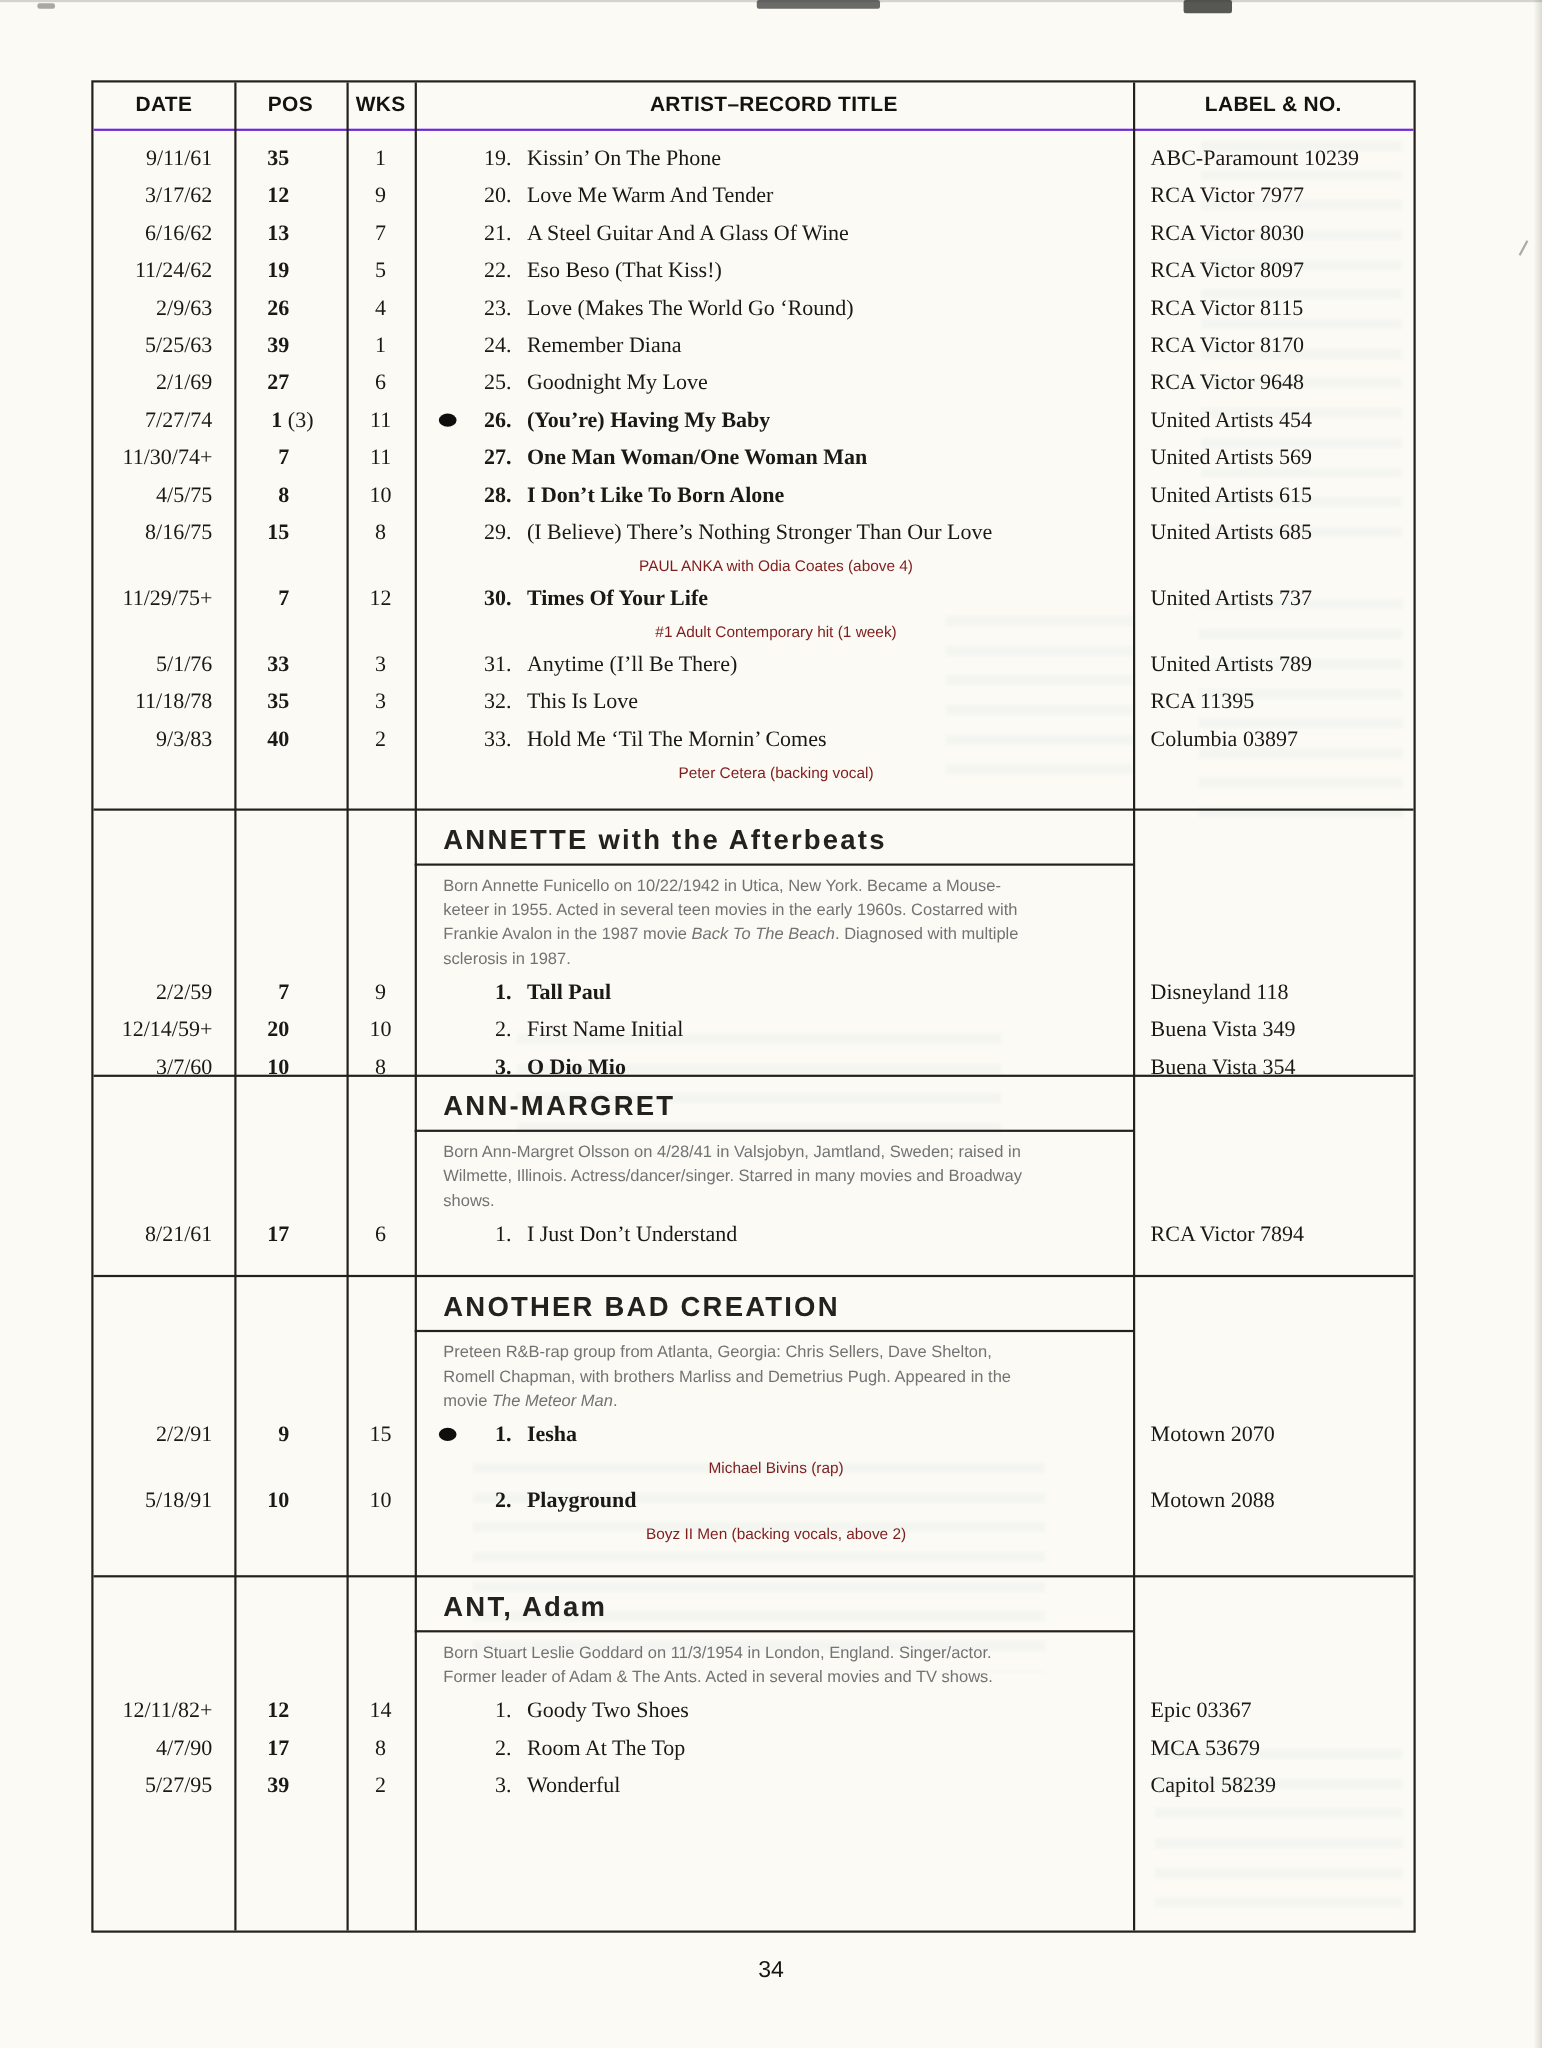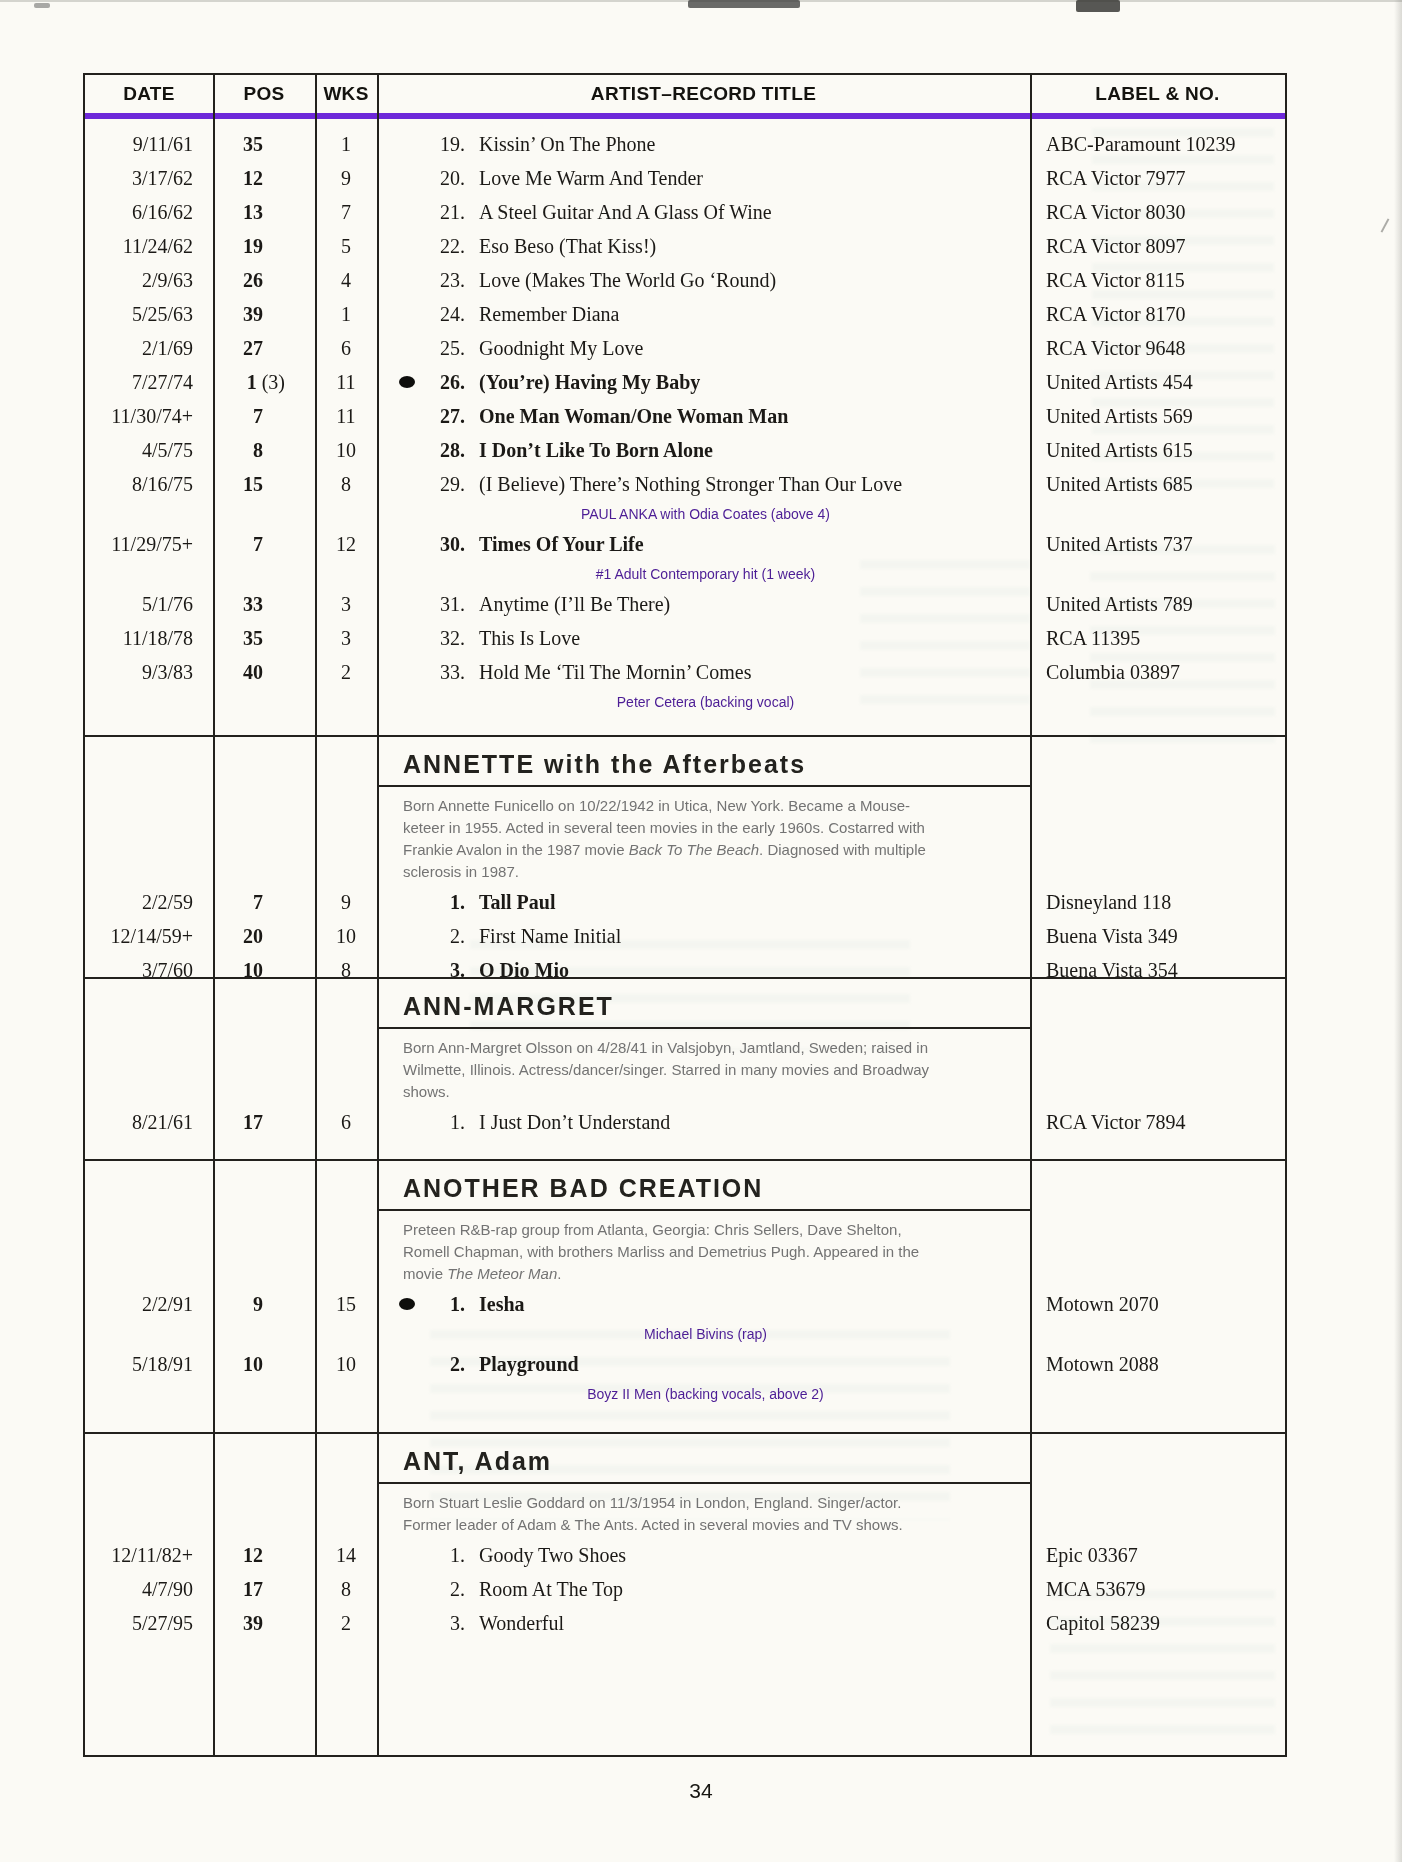--- a/index.html
+++ b/index.html
@@ -13,21 +13,21 @@
   .scan-tick{position:absolute;left:1384px;top:218px;width:2px;height:15px;background:#6a6a66;opacity:.55;transform:rotate(28deg);}
   .scan-edge{position:absolute;right:0;top:0;width:8px;height:100%;background:linear-gradient(to right,rgba(0,0,0,0),rgba(120,120,115,.25));}
   .ghost{position:absolute;pointer-events:none;filter:blur(1.5px);opacity:.55;
          background:repeating-linear-gradient(180deg,rgba(122,168,160,.10) 0 9px,rgba(0,0,0,0) 9px 27px);}
   
   .chart-table{position:absolute;left:83px;top:73px;width:1204px;height:1684px;
                border:2px solid #23211d;box-sizing:border-box;}
   .vline{position:absolute;top:0;bottom:0;width:2px;background:#23211d;z-index:3;}
   .v1{left:128px}.v2{left:230px}.v3{left:292px}.v4{left:945px}
   .thead{display:grid;grid-template-columns:128px 102px 62px 653px 255px;height:44px;
-         border-bottom:6px solid #6d28d9;box-sizing:border-box;align-items:center;
+         border-bottom:2px solid #6d28d9;box-sizing:border-box;align-items:center;
          font-family:"Liberation Sans",sans-serif;font-weight:bold;font-size:19px;letter-spacing:.3px;color:#14130f;}
   .thead div{text-align:center;}
   .section{box-sizing:border-box;border-bottom:2px solid #23211d;overflow:hidden;}
   .section.last{border-bottom:none;}
   
   .rows{padding-top:8px;}
   .rows.tight{padding-top:2px;}
   .row{display:grid;grid-template-columns:128px 102px 62px 653px 255px;height:34px;
        align-items:center;font-size:20px;line-height:34px;}
   .c-date{text-align:right;padding-right:20px;white-space:nowrap;}
@@ -37,21 +37,21 @@
   .c-wks{text-align:center;}
   .c-title{position:relative;display:flex;align-items:baseline;white-space:nowrap;}
   .c-num{flex:0 0 88px;text-align:right;}
   .c-ttl{margin-left:14px;}
   .row.boldrow .c-num,.row.boldrow .c-ttl{font-weight:bold;}
   .bullet{position:absolute;left:22px;top:50%;transform:translateY(-50%);
           width:16px;height:12px;background:#0e0e0c;border-radius:50%;}
   .c-label{padding-left:16px;white-space:nowrap;}
   .subrow{display:grid;grid-template-columns:128px 102px 62px 653px 255px;height:26px;align-items:center;}
   .subrow .sub{grid-column:4;text-align:center;padding-left:96px;padding-right:92px;
-               font-family:"Liberation Sans",sans-serif;font-size:14px;color:#4c1d95;white-space:nowrap;}
+               font-family:"Liberation Sans",sans-serif;font-size:14px;color:#7f1d1d;white-space:nowrap;}
   
   .artist-block{margin-left:292px;width:653px;box-sizing:border-box;}
   .artist-head{border-bottom:2px solid #23211d;padding:12px 0 6px 26px;}
   .artist-name{font-family:"Liberation Sans",sans-serif;font-weight:bold;font-size:25px;
                letter-spacing:2px;color:#23221e;line-height:30px;white-space:nowrap;}
   .bio{padding:8px 0 0 26px;font-family:"Liberation Sans",sans-serif;font-size:15px;
        line-height:22px;color:#737373;}
   .bio-line{white-space:nowrap;}
   .bio-line i{font-style:italic;}
   

